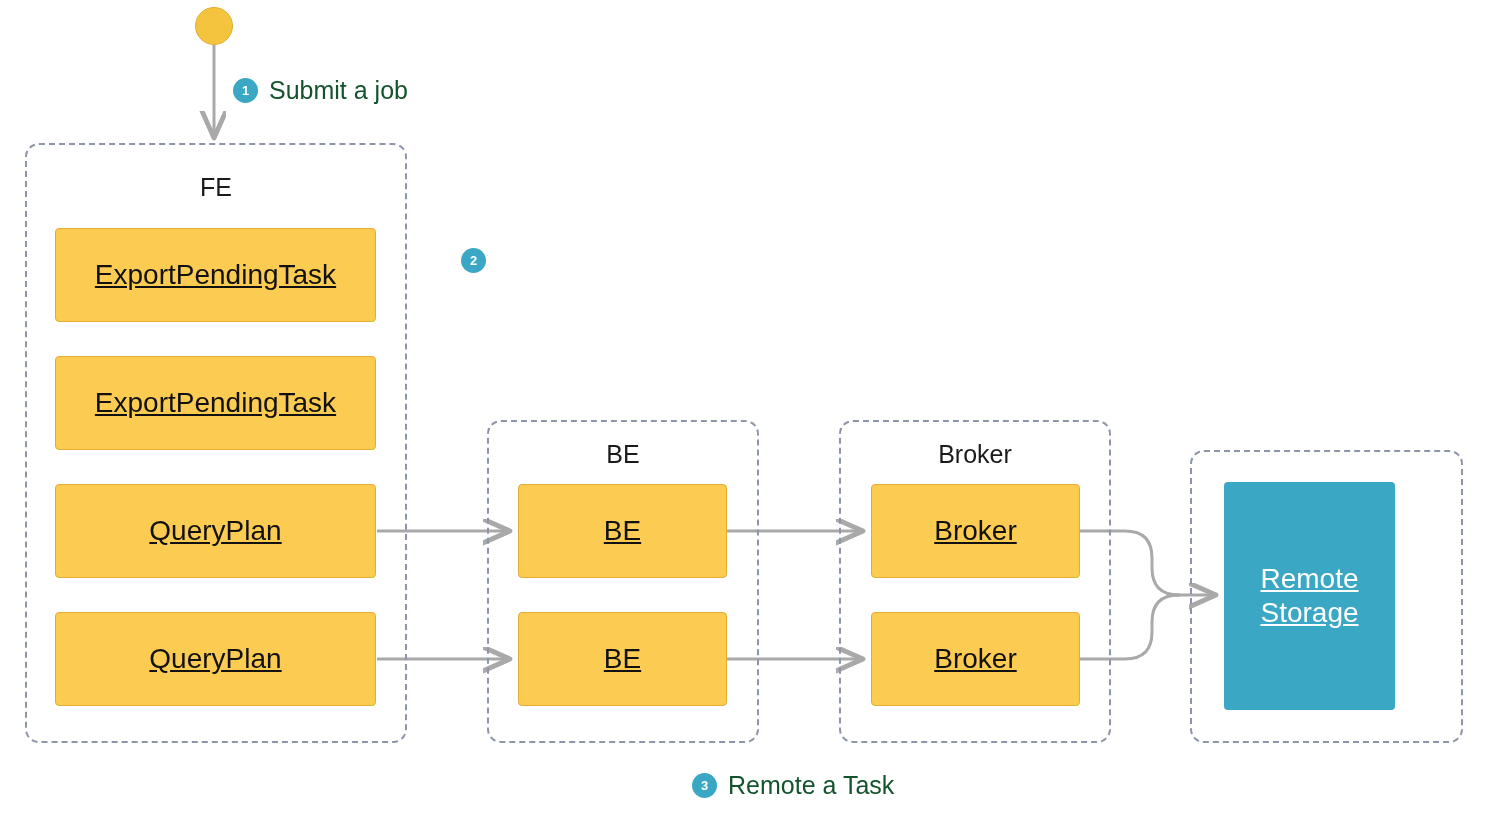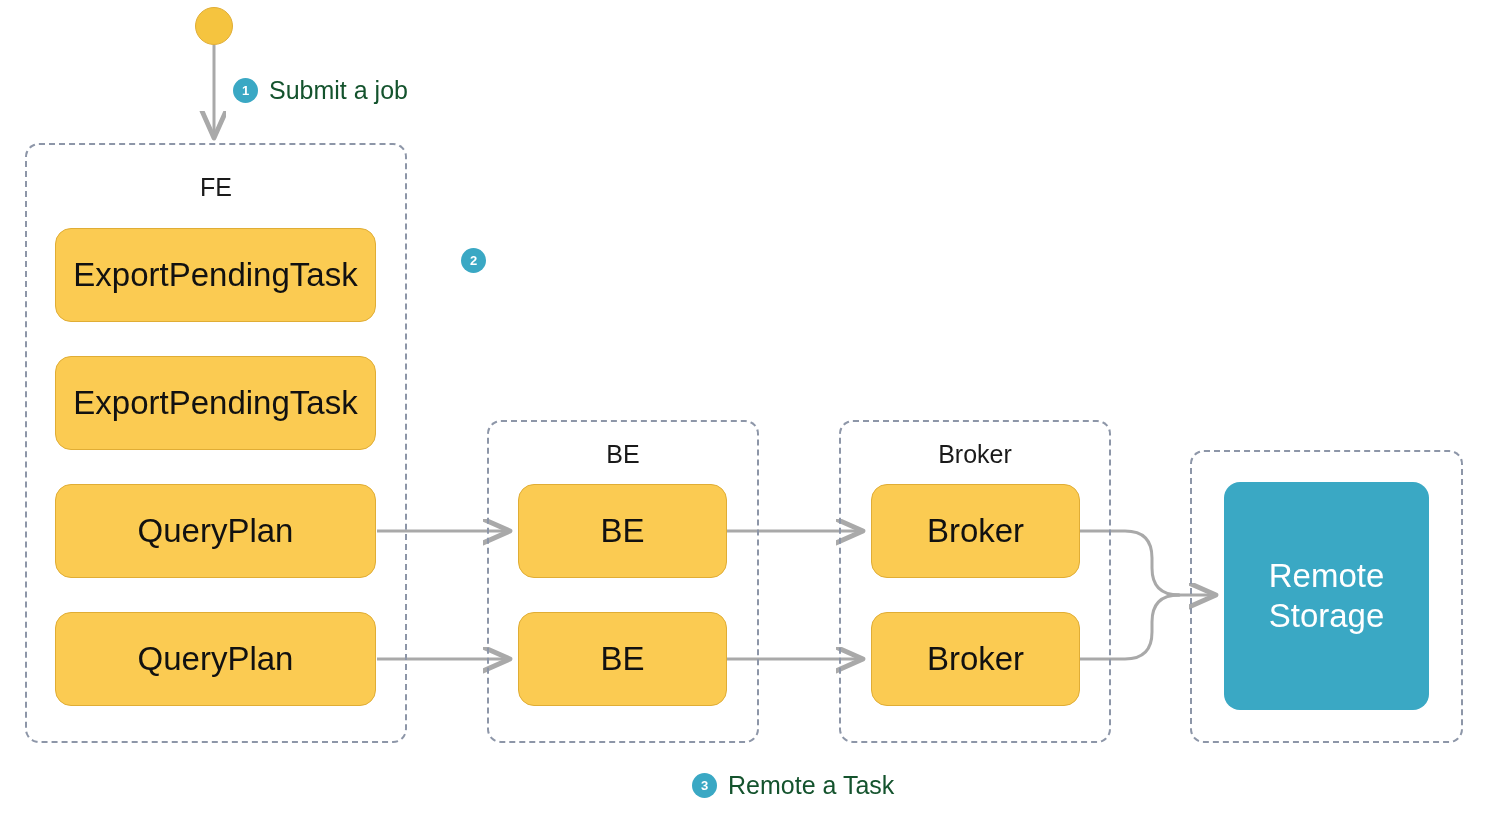--- a/index.html
+++ b/index.html
@@ -32,27 +32,28 @@
     text-align: center;
     font-size: 25px;
     color: #1a1a1a;
     line-height: 1;
     white-space: nowrap;
   }
   
   .node {
     position: absolute;
     box-sizing: border-box;
-    border-radius: 16px;
+    border-radius: 4px;
     display: flex;
     align-items: center;
     justify-content: center;
     text-align: center;
-    font-size: 33px;
+    font-size: 28px;
     line-height: 1.2;
+    text-decoration: underline;
   }
   .node.yellow {
     background: #fbcb52;
     border: 1px solid #e0ad35;
     color: #111111;
   }
   .node.teal {
     background: #3aa8c4;
     border: none;
     color: #ffffff;
@@ -170,21 +171,21 @@
     <span class="group-label" style="top:20px;">Broker</span>
   </div>
   <div class="node yellow" style="left:871px; top:484px; width:209px; height:94px;">
     <span>Broker</span>
   </div>
   <div class="node yellow" style="left:871px; top:612px; width:209px; height:94px;">
     <span>Broker</span>
   </div>
 
   <div class="group" style="left:1190px; top:450px; width:273px; height:293px;"></div>
-  <div class="node teal" style="left:1224px; top:482px; width:205px; height:228px;align-items:center;">
+  <div class="node teal" style="left:1224px; top:482px; width:171px; height:228px;align-items:center;">
     <span style="max-width:150px;">Remote Storage</span>
   </div>
 
   <div class="step" style="left:692px; top:771px;">
     <span class="step-badge">3</span>
     <span class="step-label">Remote a Task</span>
   </div>
 
 </div>
 

